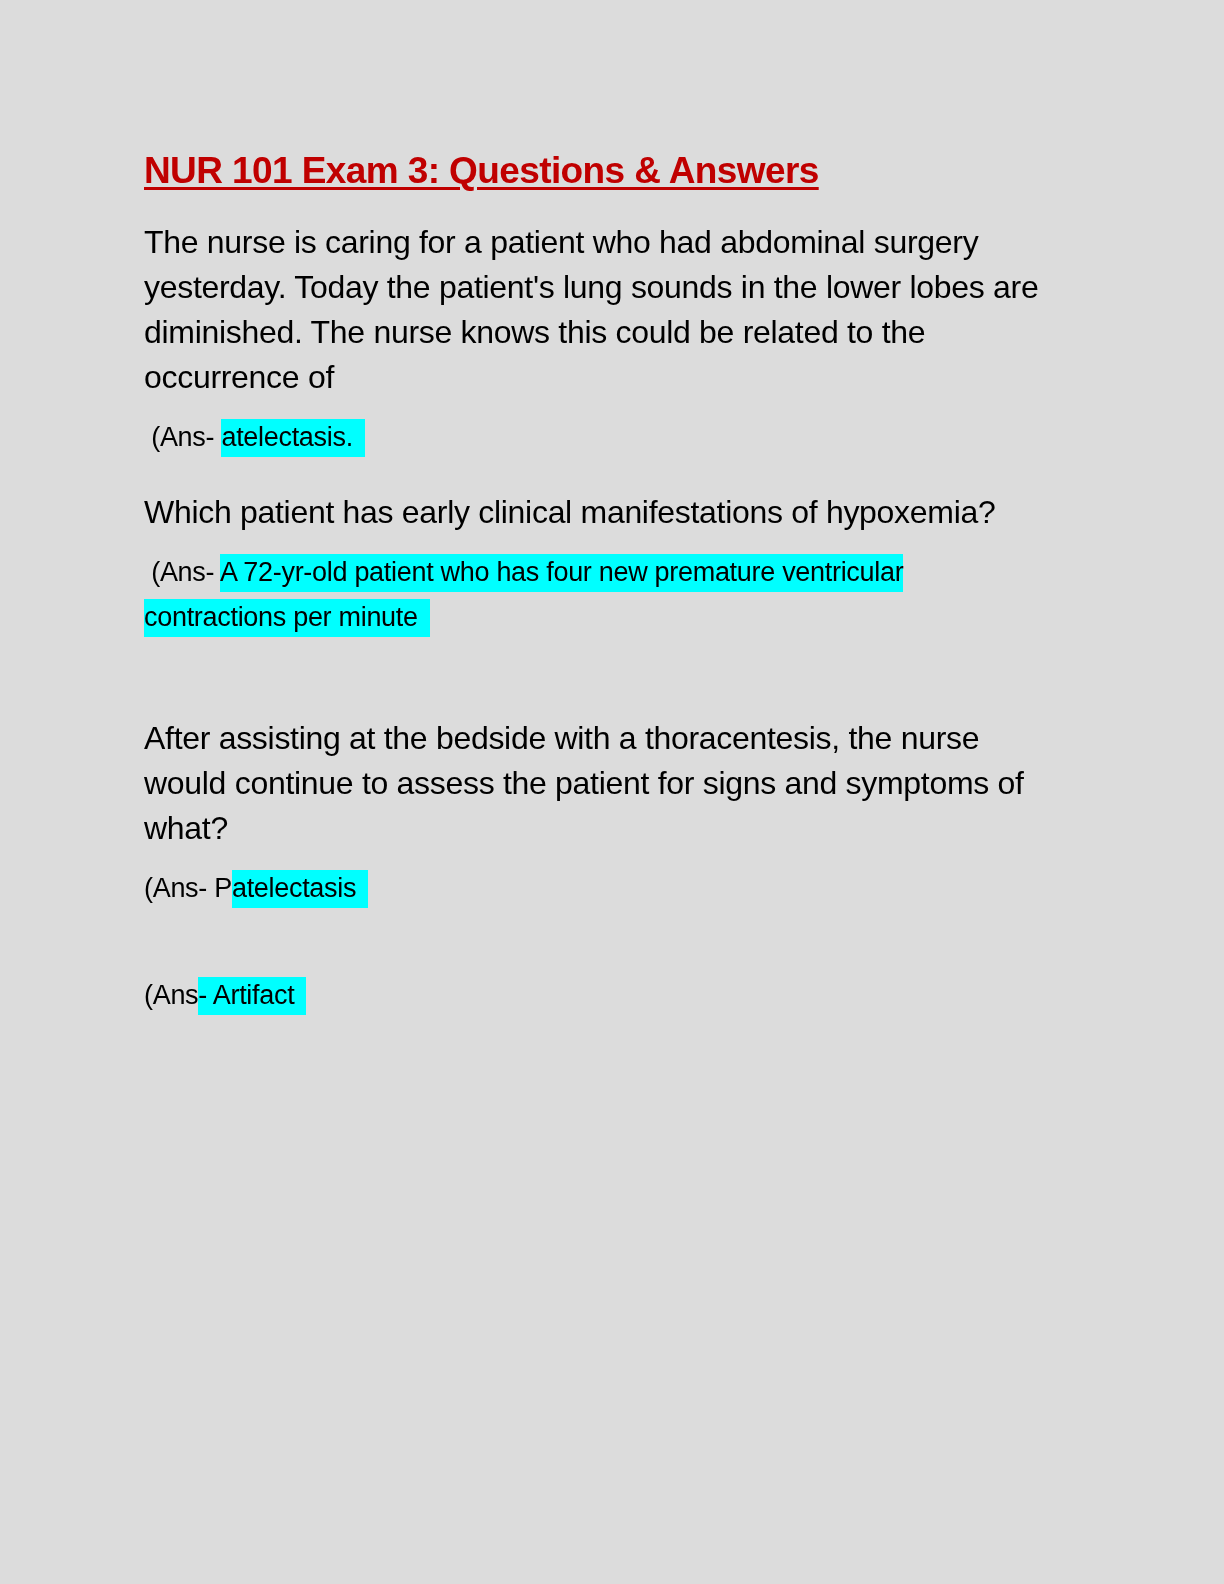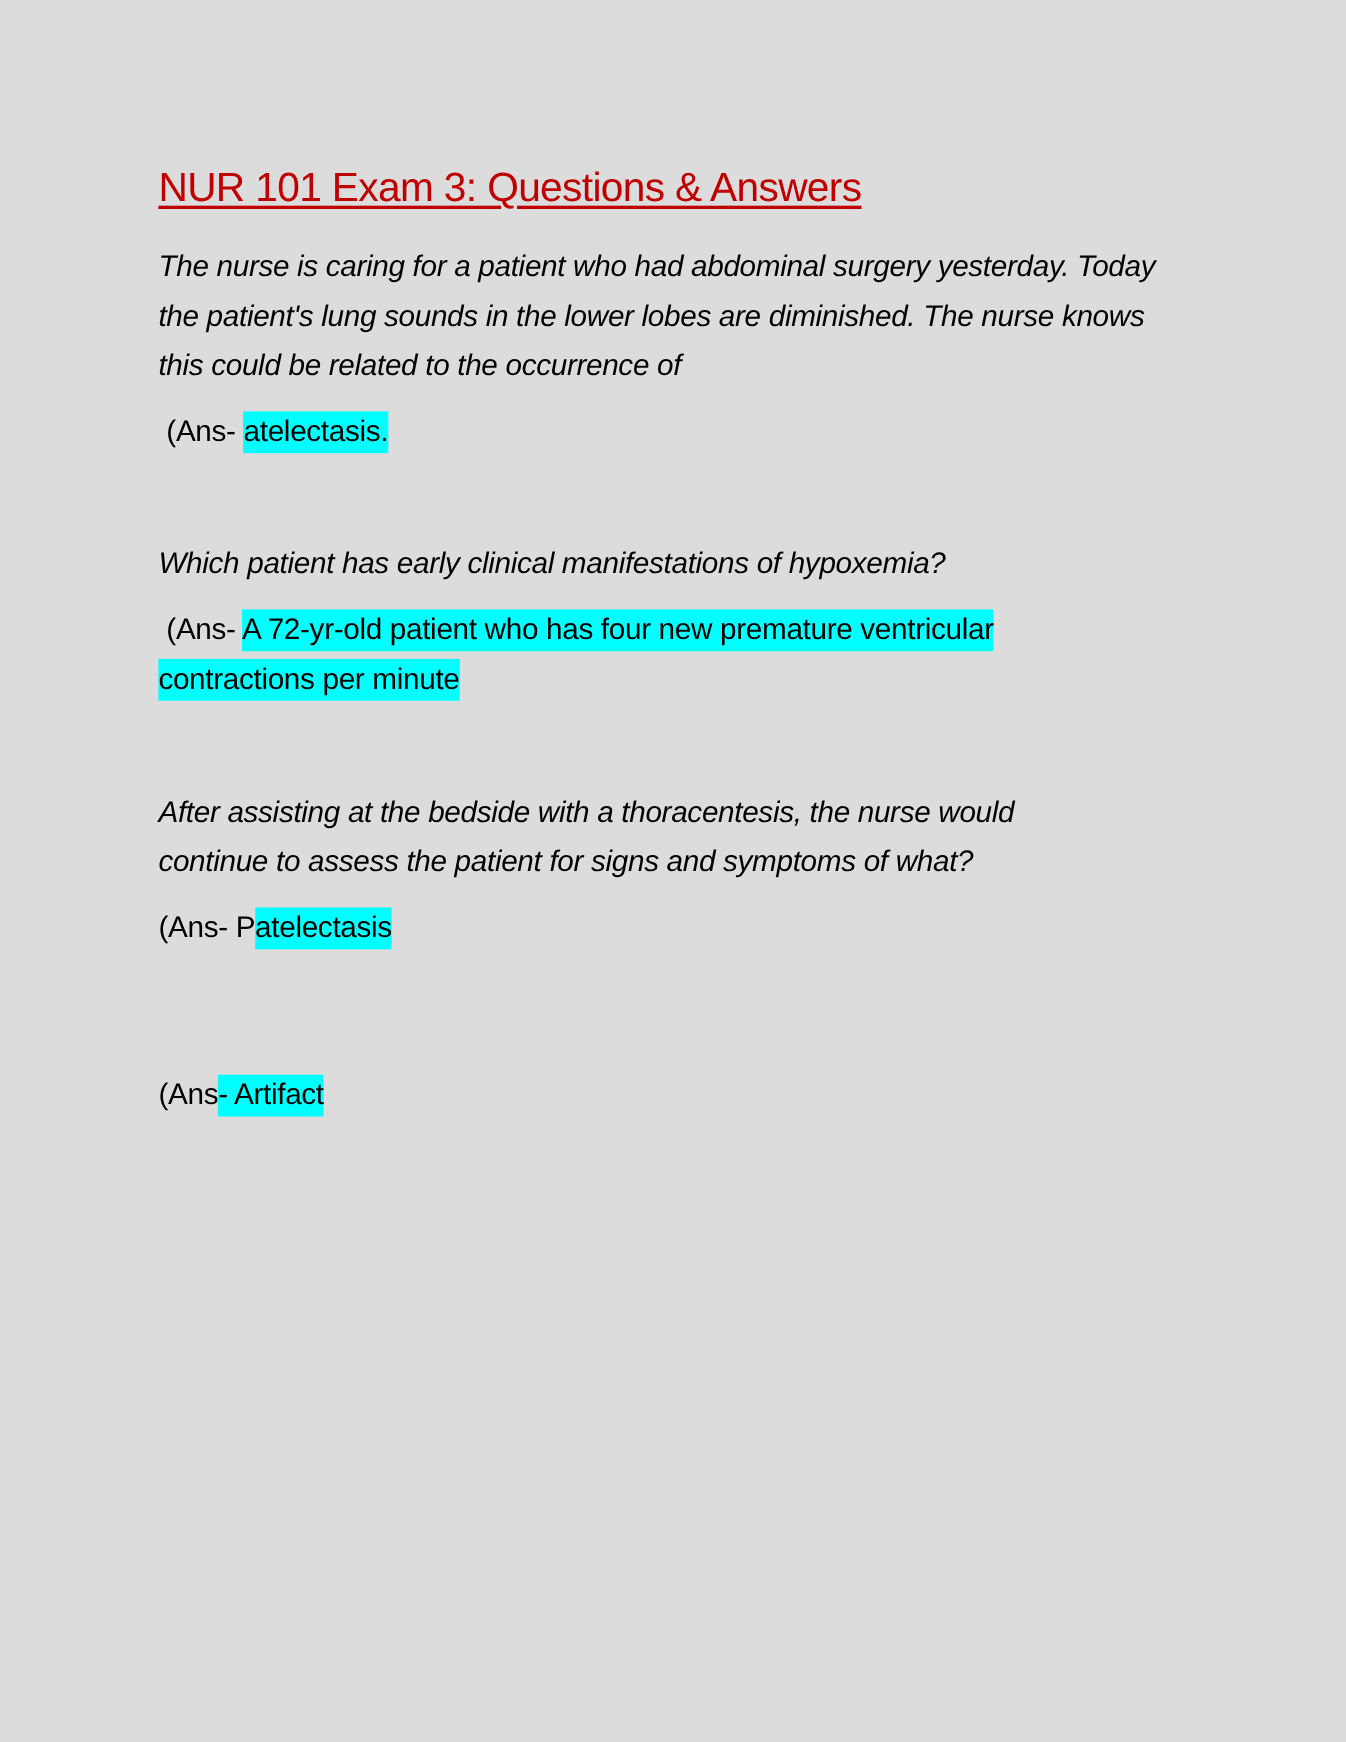--- a/index.html
+++ b/index.html
@@ -17,50 +17,49 @@
     }
     .page {
       position: absolute;
       left: 144px;
       top: 146px;
       width: 940px;
     }
     .title {
       font-family: "Liberation Sans", sans-serif;
       font-size: 37px;
-      font-weight: normal;
+      font-weight: bold;
       color: #c00000;
       text-decoration: underline;
       text-decoration-thickness: 3px;
       text-underline-offset: 4px;
       margin: 0;
       line-height: 50px;
       letter-spacing: -0.6px;
     }
     .qa {
       position: absolute;
       left: 0;
       width: 940px;
     }
     .question {
-      font-size: 27px;
+      font-size: 32px;
       line-height: 45px;
       margin: 0;
       letter-spacing: -0.3px;
-      font-style: italic;
     }
     .answer {
       font-size: 27px;
       line-height: 45px;
       margin: 0;
       letter-spacing: -0.3px;
     }
     .hl {
       background: #00ffff;
-      padding: 3px 0 5px 0;
+      padding: 3px 12px 5px 0;
     }
   </style>
 </head>
 <body>
 
 <div class="page">
   <h1 class="title">NUR 101 Exam 3: Questions &amp; Answers</h1>
 
   <div class="qa" style="top:74px;">
     <p class="question" style="width:920px;">The nurse is caring for a patient who had abdominal surgery yesterday. Today the patient's lung sounds in the lower lobes are diminished. The nurse knows this could be related to the occurrence of</p>

